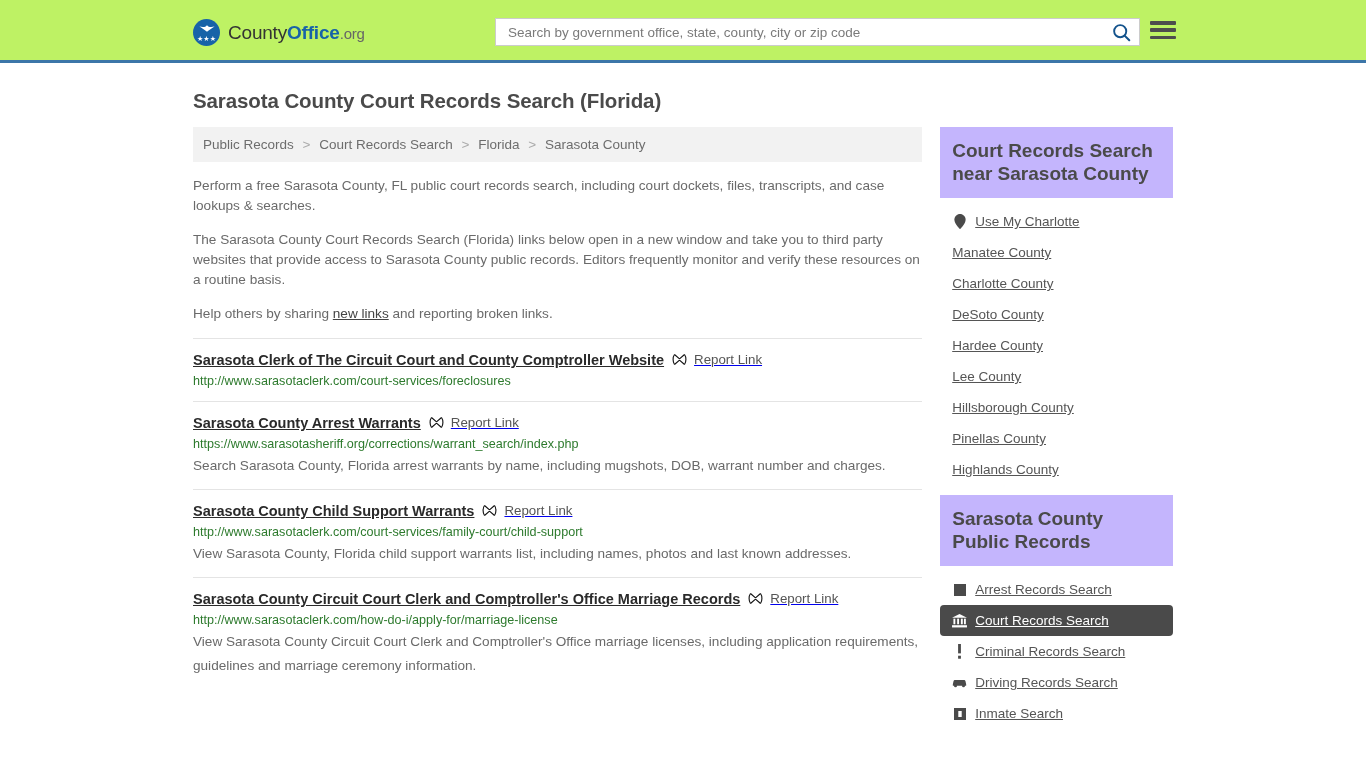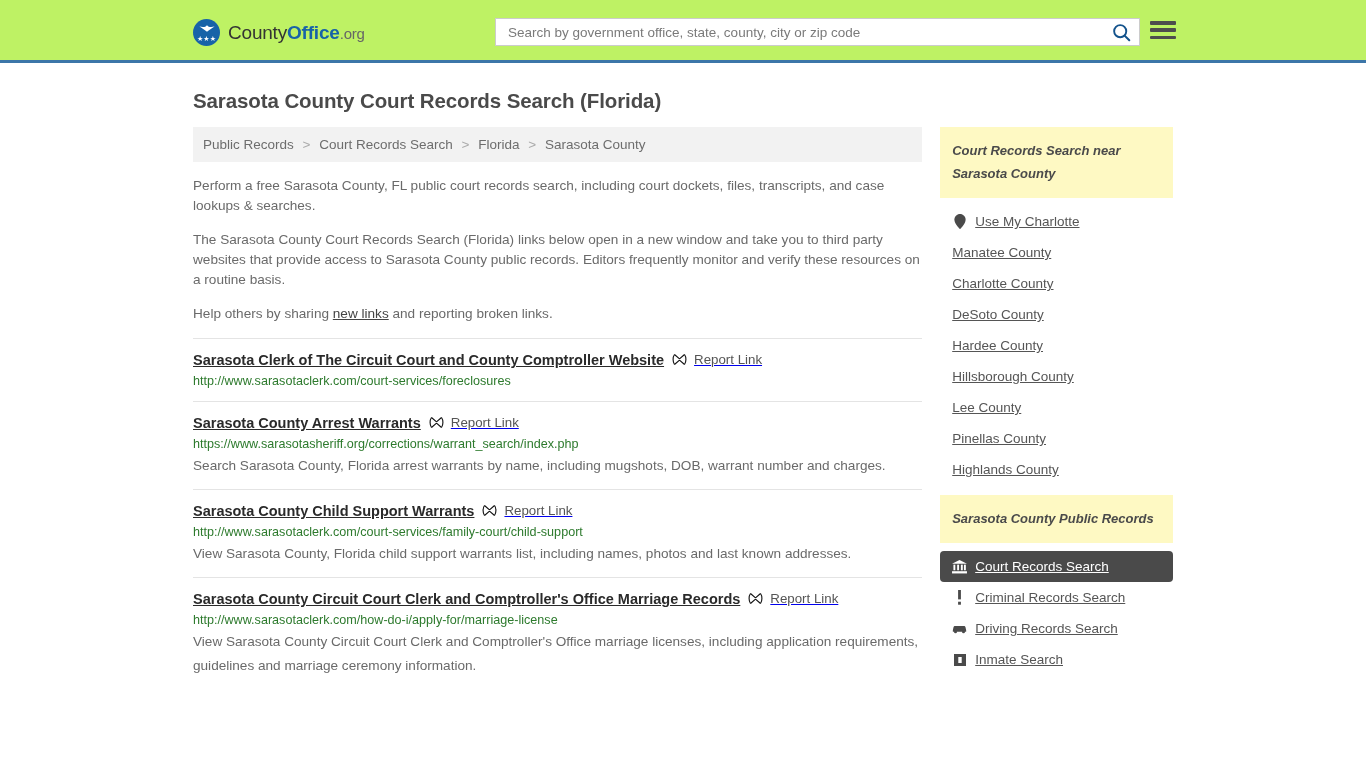--- a/index.html
+++ b/index.html
@@ -209,27 +209,26 @@
   .result-desc {
     font-size: 13.6px;
     color: #6a6a6a;
     line-height: 24px;
     margin-top: 1px;
   }
 
   
   .side-panel { margin-bottom: 10px; }
   .side-head {
-    background: #fef9c3;
+    background: #c4b5fd;
     padding: 12px 12px 13px 12px;
-    font-size: 13px;
+    font-size: 19px;
     font-weight: bold;
     color: #4a4a4a;
     line-height: 23px;
-    font-style: italic;
   }
   .side-list { padding: 8px 0 0 0; }
   .side-item {
     display: flex;
     align-items: center;
     gap: 8px;
     padding: 8px 12px;
     font-size: 13.5px;
     border-radius: 4px;
   }
@@ -389,37 +388,45 @@
             <div class="side-item">
               <a href="#">Charlotte County</a>
             </div>
             <div class="side-item">
               <a href="#">DeSoto County</a>
             </div>
             <div class="side-item">
               <a href="#">Hardee County</a>
             </div>
             <div class="side-item">
+              <a href="#">Lee County</a>
+            </div>
+            <div class="side-item">
               <a href="#">Hillsborough County</a>
-            </div>
-            <div class="side-item">
-              <a href="#">Lee County</a>
             </div>
             <div class="side-item">
               <a href="#">Pinellas County</a>
             </div>
             <div class="side-item">
               <a href="#">Highlands County</a>
             </div>
           </div>
       </div>
 
       <div class="side-panel">
         <div class="side-head">Sarasota County Public Records</div>
         <div class="side-list" id="records-list">
+            <div class="side-item">
+              <span class="side-icon">
+                <svg width="12" height="12" viewBox="0 0 12 12">
+                  <rect x="0" y="0" width="12" height="12" fill="currentColor"></rect>
+                </svg>
+              </span>
+              <a href="#">Arrest Records Search</a>
+            </div>
             <div class="side-item active">
               <span class="side-icon">
                 <svg width="15" height="14" viewBox="0 0 16 15">
                   <path d="M8 0 L16 4 L0 4 Z" fill="currentColor"></path>
                   <rect x="1.5" y="5" width="2" height="6" fill="currentColor"></rect>
                   <rect x="5.5" y="5" width="2" height="6" fill="currentColor"></rect>
                   <rect x="9.5" y="5" width="2" height="6" fill="currentColor"></rect>
                   <rect x="12.8" y="5" width="2" height="6" fill="currentColor"></rect>
                   <rect x="0" y="12" width="16" height="2.4" fill="currentColor"></rect>
                 </svg>

